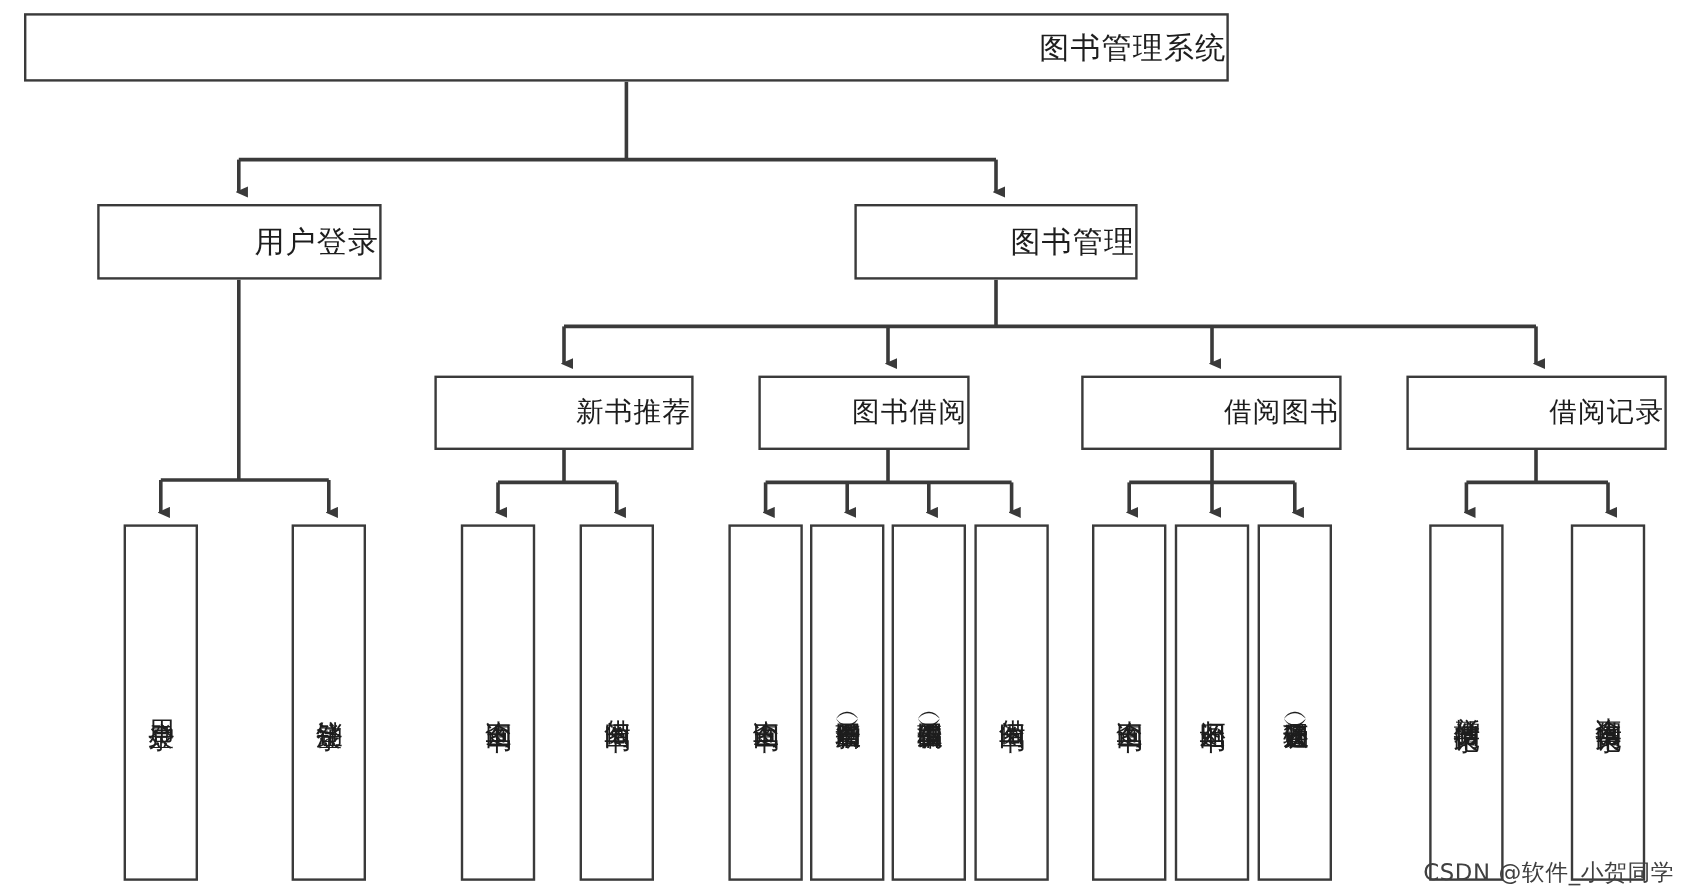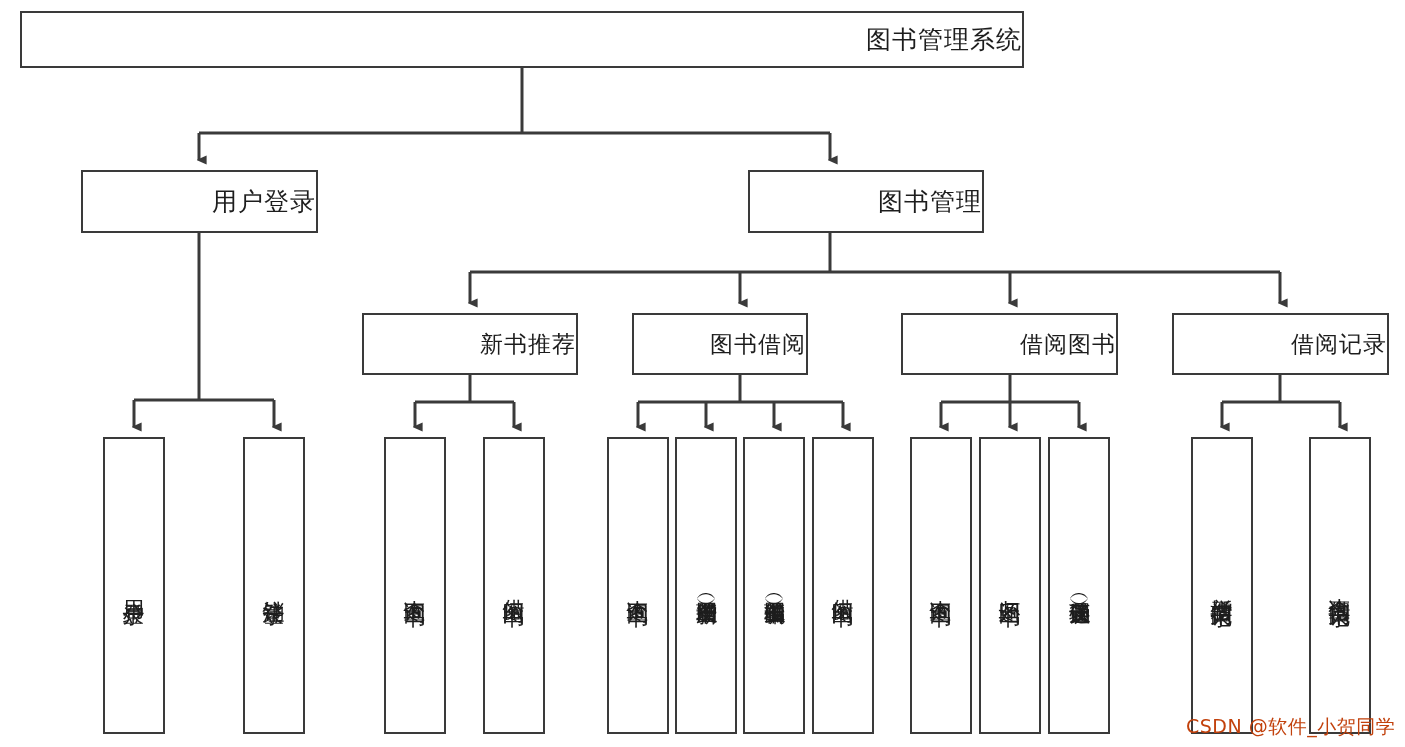--- a/index.html
+++ b/index.html
@@ -62,21 +62,21 @@
   .vtext.tall {
     font-size: 21px;
     line-height: 1.22;
     letter-spacing: 0px;
   }
   .watermark {
     position: absolute;
     left: 1186px;
     top: 714px;
     font-size: 19px;
-    color: #c2410c;
+    color: #404040;
     white-space: nowrap;
     letter-spacing: 0.5px;
   }
 </style>
 </head>
 <body>
 
 <div id="canvas">
 
   <svg id="edges" viewBox="0 0 1405 747" xmlns="http://www.w3.org/2000/svg">
@@ -129,21 +129,21 @@
     </g>
   </svg>
 
   <div class="node h" style="left:20px; top:11px; width:1004px; height:57px;">
     <span>图书管理系统</span>
   </div>
 
   <div class="node h" style="left:81px; top:170px; width:237px; height:63px;">
     <span>用户登录</span>
   </div>
-  <div class="node h" style="left:712px; top:170px; width:236px; height:63px;margin-left:36px;">
+  <div class="node h" style="left:712px; top:170px; width:236px; height:63px;">
     <span>图书管理</span>
   </div>
 
   <div class="node h2" style="left:362px; top:313px; width:216px; height:62px;padding-left:39px;">
     <span>新书推荐</span>
   </div>
   <div class="node h2" style="left:632px; top:313px; width:176px; height:62px;">
     <span>图书借阅</span>
   </div>
   <div class="node h2" style="left:901px; top:313px; width:217px; height:62px;">

